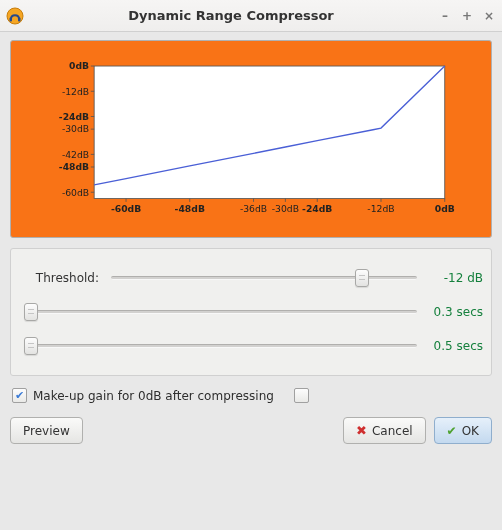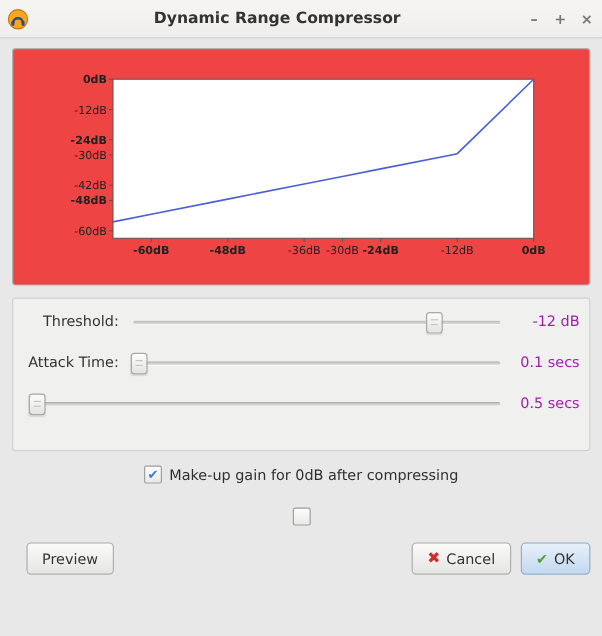--- a/index.html
+++ b/index.html
@@ -35,40 +35,40 @@
   }
   .win-controls { display: flex; gap: 8px; align-items: center; }
   .win-btn {
     width: 14px; height: 14px;
     display: flex; align-items: center; justify-content: center;
     color: #777; font-weight: bold;
     cursor: pointer;
   }
   .content { padding: 8px 10px 10px 10px; }
   .chart-frame {
-    background: #ef4444;
+    background: #f97316;
     border: 1px solid #b0b0b0;
     border-radius: 3px;
     padding: 20px;
     height: 198px;
     position: relative;
   }
   .chart-svg { width: 100%; height: 100%; display: block; }
   .chart-text { font-size: 11px; fill: #222; }
   .bold { font-weight: bold; }
   .slider-group {
     background: #f0f0ee;
     border: 1px solid #d0d0d0;
     border-radius: 3px;
     margin-top: 10px;
     padding: 12px 8px;
   }
   .slider-row {
     display: flex;
-    align-items: flex-start;
+    align-items: center;
     height: 34px;
   }
   .slider-label {
     width: 86px;
     text-align: right;
     padding-right: 6px;
     color: #333;
   }
   .slider-track-cell {
     flex: 1;
@@ -105,50 +105,48 @@
     position:absolute;
     left:3px; right:3px;
     height:1px;
     background:#c5c5c5;
   }
   .slider-thumb::before { top:5px; }
   .slider-thumb::after { top:9px; }
   .slider-value {
     width: 60px;
     text-align: right;
-    color: #a21caf;
+    color: #15803d;
   }
   .check-row {
     display: flex;
     align-items: center;
     gap: 20px;
     margin-top: 12px;
     padding: 0 2px;
-    flex-direction: column;
   }
   .check-item { display: flex; align-items: center; gap: 6px; }
   .chk {
     width: 15px; height: 15px;
     border: 1px solid #a0a0a0;
     border-radius: 2px;
     background: linear-gradient(#fdfdfd,#e9e9e7);
     display: flex; align-items: center; justify-content: center;
   }
   .chk.checked::after {
     content: "✔";
     color: #3b7bd6;
     font-size: 11px;
     line-height: 1;
   }
   .button-row {
     display: flex;
     align-items: flex-end;
     margin-top: 14px;
     gap: 8px;
-    margin-left: 12px;
   }
   .spacer { flex: 1; }
   .btn {
     height: 27px;
     padding: 0 12px;
     border: 1px solid #b0b0ae;
     border-radius: 4px;
     background: linear-gradient(#fafaf9, #e5e5e3);
     display: flex; align-items: center; gap: 5px;
     font-size: 12px;
@@ -224,28 +222,27 @@
       <div class="slider-label">Threshold:</div>
       <div class="slider-track-cell">
         <div class="slider">
           <div class="slider-track"></div>
           <div class="slider-thumb" style="left: 82%;"></div>
         </div>
       </div>
       <div class="slider-value">-12 dB</div>
     </div>
     <div class="slider-row">
-      <div class="slider-label">Attack Time:</div>
       <div class="slider-track-cell">
         <div class="slider">
           <div class="slider-track"></div>
           <div class="slider-thumb" style="left: 1.5%;"></div>
         </div>
       </div>
-      <div class="slider-value">0.1 secs</div>
+      <div class="slider-value">0.3 secs</div>
     </div>
     <div class="slider-row">
       <div class="slider-track-cell">
         <div class="slider">
           <div class="slider-track"></div>
           <div class="slider-thumb" style="left: 1.5%;"></div>
         </div>
       </div>
       <div class="slider-value">0.5 secs</div>
     </div>

